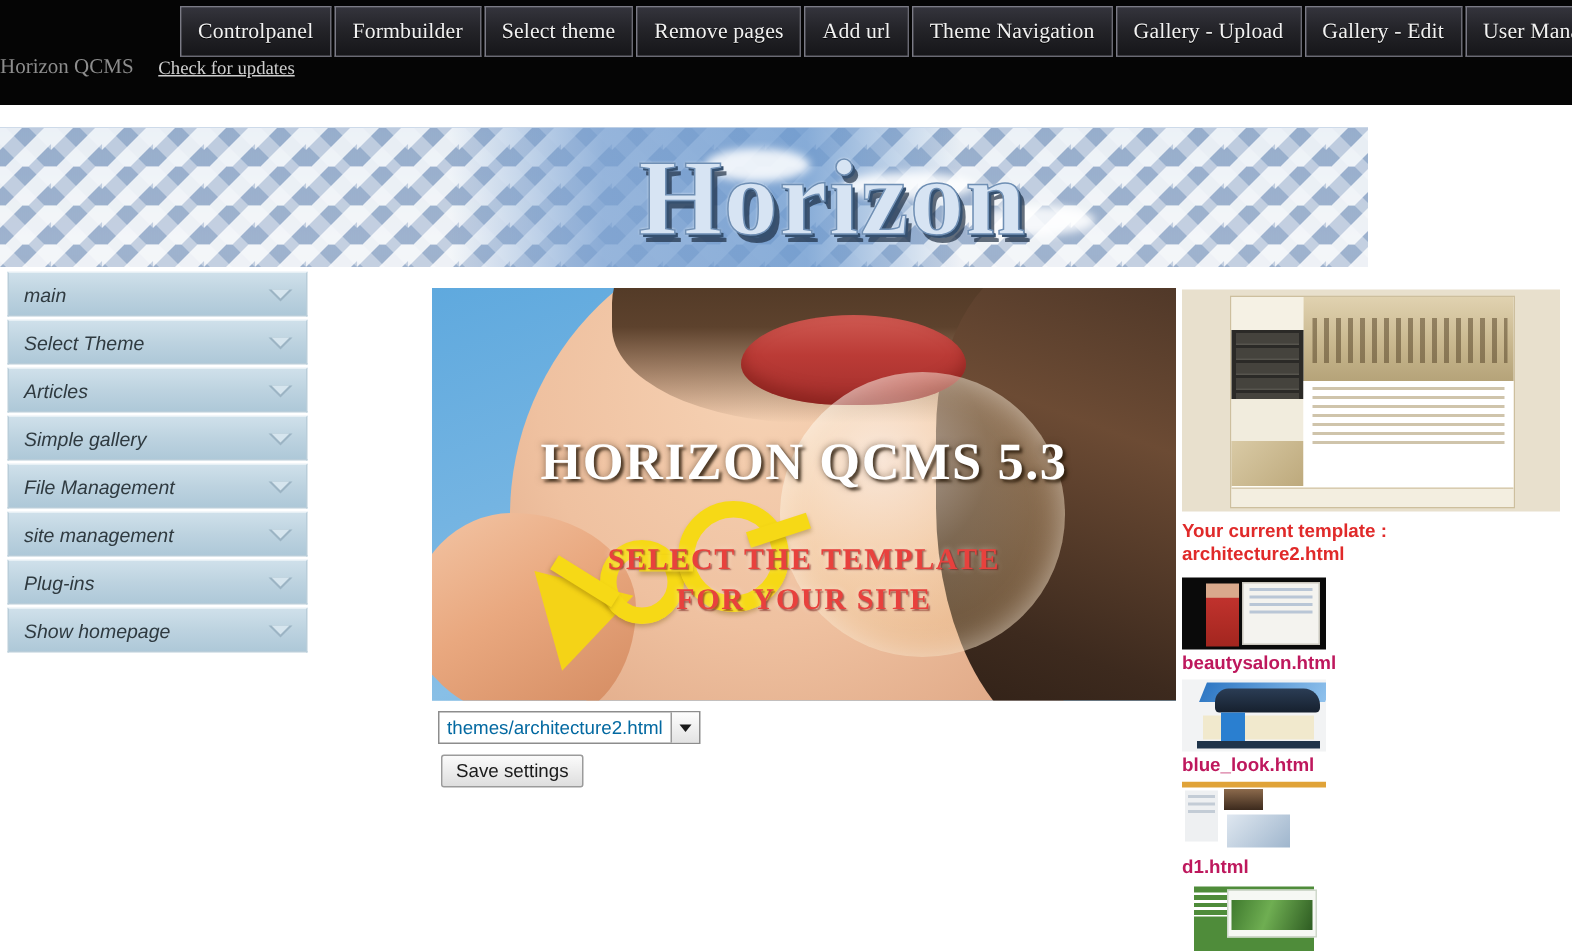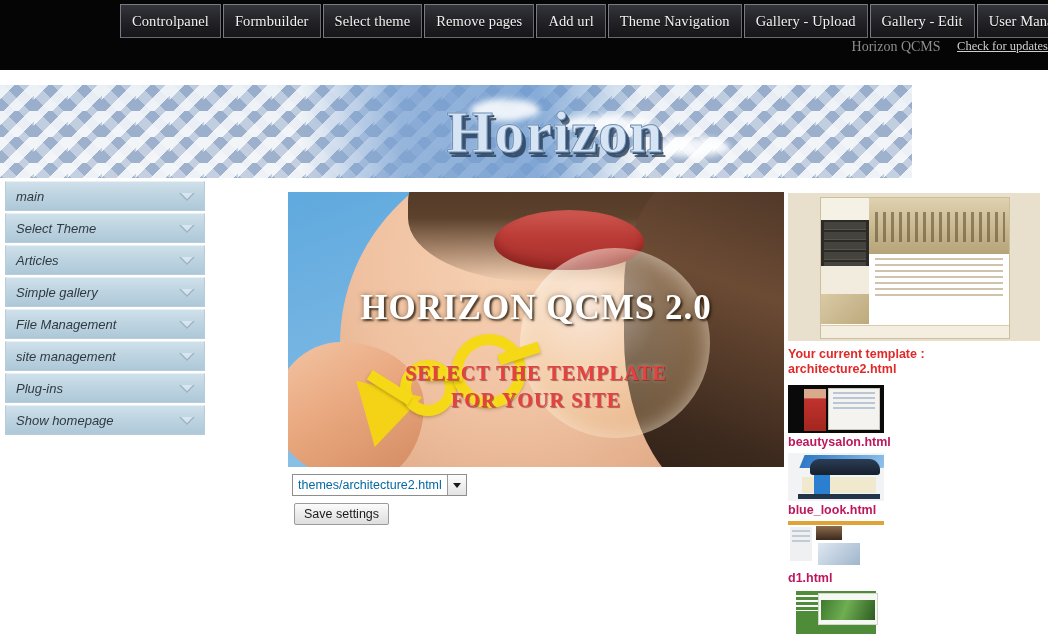--- a/index.html
+++ b/index.html
@@ -51,21 +51,21 @@
     height: 24px;
     box-sizing: content-box;
   }
   .nav-item:last-child { margin-right: 0; }
 
   .subtitle-row {
     position: absolute;
     left: 0;
     top: 37px;
     width: 1048px;
-    text-align: right;
+    text-align: left;
     height: 20px;
   }
   .brand-text {
     font-family: "Liberation Serif", serif;
     font-size: 14px;
     color: #8d8d8d;
     vertical-align: middle;
   }
   .update-link {
     font-family: "Liberation Serif", serif;
@@ -118,21 +118,21 @@
     filter: blur(3px);
   }
   .banner-word {
     position: absolute;
     left: 340px;
     top: 8px;
     width: 430px;
     text-align: center;
     font-family: "Liberation Serif", serif;
     font-weight: bold;
-    font-size: 60px;
+    font-size: 72px;
     line-height: 78px;
     letter-spacing: 1px;
     color: #d7e4f3;
     text-shadow:
       2px 2px 0 #35506f,
       4px 5px 0 rgba(20,35,55,.65),
       0 0 2px #ffffff;
     -webkit-text-stroke: 1px #6f8fb4;
   }
 
@@ -643,21 +643,21 @@
   <div class="hero-bubble"></div>
   <div class="hero-hand"></div>
   <div class="hero-cone"></div>
   <div class="hero-wand">
     <div class="wand-ring" style="left:2px;top:36px;width:34px;height:34px;"></div>
     <div class="wand-ring" style="left:54px;top:10px;width:52px;height:52px;"></div>
     <div class="wand-bar" style="left:28px;top:46px;width:36px;height:11px;"></div>
     <div class="wand-bar" style="left:100px;top:24px;width:42px;height:11px;transform:rotate(-18deg);"></div>
     <div class="wand-bar" style="left:-32px;top:58px;width:48px;height:11px;transform:rotate(32deg);"></div>
   </div>
-  <div class="hero-title">HORIZON QCMS 2.0</div>
+  <div class="hero-title">HORIZON QCMS 5.3</div>
   <div class="hero-sub">
     <div>SELECT THE TEMPLATE</div>
     <div>FOR YOUR SITE</div>
   </div>
 </div>
 
 <div class="theme-select-wrap">
   <span class="theme-select-value">themes/architecture2.html</span>
   <span class="theme-select-arrow"></span>
 </div>

